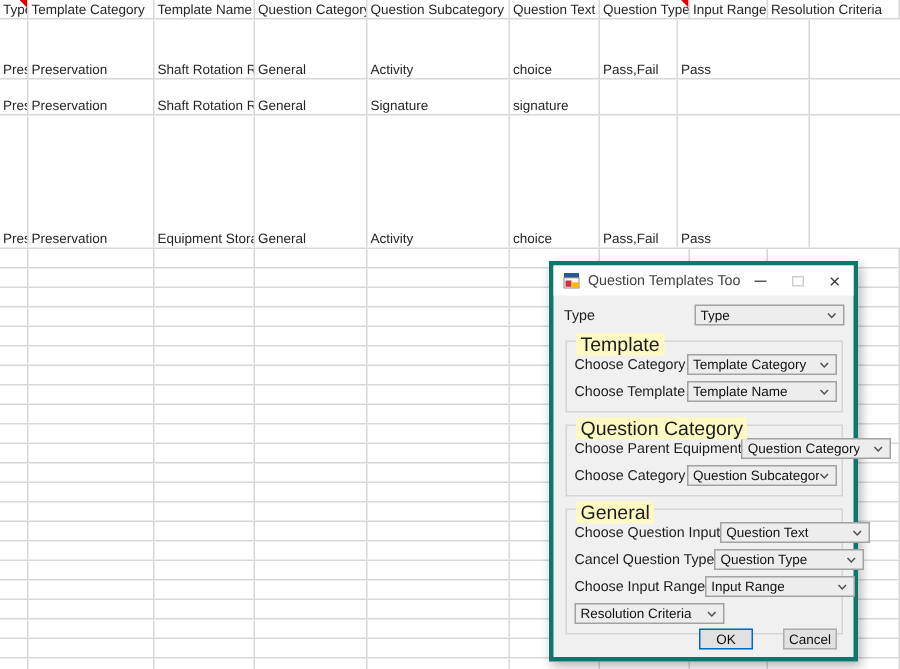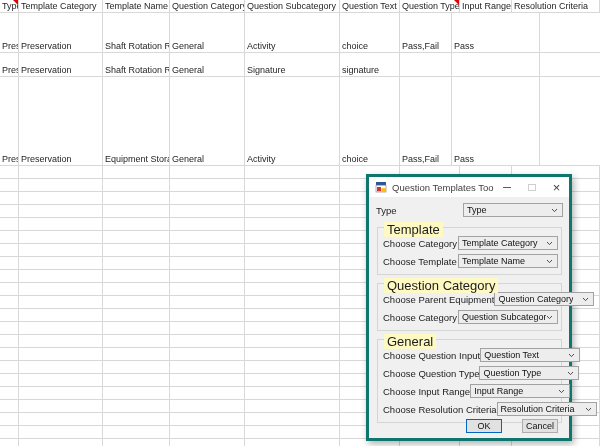--- a/index.html
+++ b/index.html
@@ -904,21 +904,21 @@
           <div class="combo">
             <span class="ctxt">Question Text</span>
             <span class="chev">
                 <svg width="7" height="5" viewBox="0 0 7 5">
                   <path d="M1 1 L3.5 3.6 L6 1" stroke="#4f4f4f" fill="none" stroke-width="1"></path>
                 </svg>
               </span>
           </div>
         </div>
         <div class="frow">
-          <span class="flabel">Choose Question Type</span>
+          <span class="flabel">Cancel Question Type</span>
           <div class="combo">
             <span class="ctxt">Question Type</span>
             <span class="chev">
                 <svg width="7" height="5" viewBox="0 0 7 5">
                   <path d="M1 1 L3.5 3.6 L6 1" stroke="#4f4f4f" fill="none" stroke-width="1"></path>
                 </svg>
               </span>
           </div>
         </div>
         <div class="frow">
@@ -926,21 +926,20 @@
           <div class="combo">
             <span class="ctxt">Input Range</span>
             <span class="chev">
                 <svg width="7" height="5" viewBox="0 0 7 5">
                   <path d="M1 1 L3.5 3.6 L6 1" stroke="#4f4f4f" fill="none" stroke-width="1"></path>
                 </svg>
               </span>
           </div>
         </div>
         <div class="frow">
-          <span class="flabel">Choose Resolution Criteria</span>
           <div class="combo">
             <span class="ctxt">Resolution Criteria</span>
             <span class="chev">
                 <svg width="7" height="5" viewBox="0 0 7 5">
                   <path d="M1 1 L3.5 3.6 L6 1" stroke="#4f4f4f" fill="none" stroke-width="1"></path>
                 </svg>
               </span>
           </div>
         </div>
       </div>

